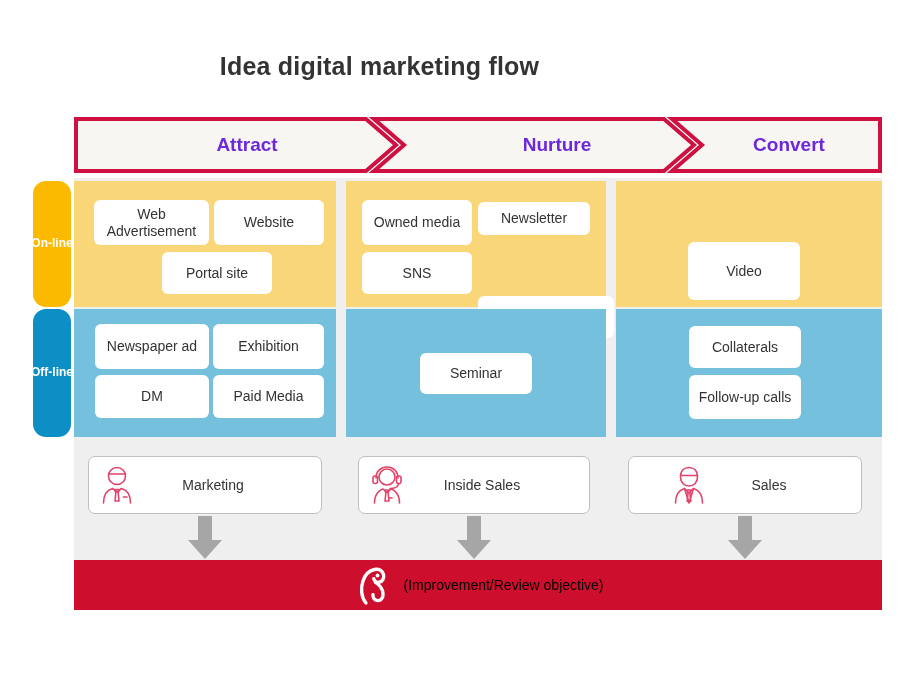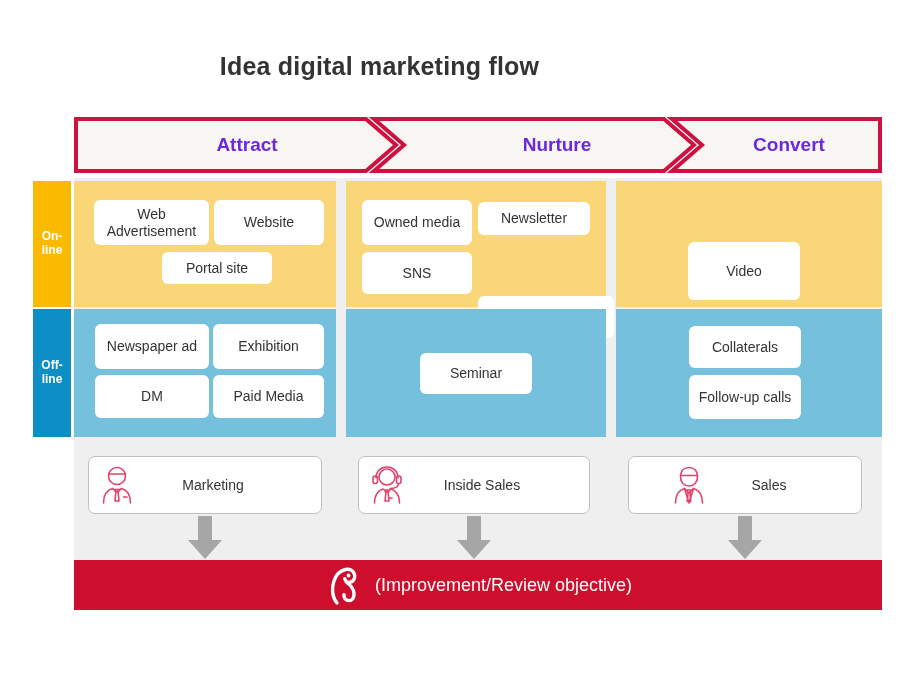--- a/index.html
+++ b/index.html
@@ -67,24 +67,25 @@
   
   .side-tab {
     position: absolute;
     left: 33px;
     width: 38px;
     color: #ffffff;
     font-size: 12px;
     font-weight: bold;
     text-align: center;
     display: flex;
-    flex-direction: column;
+    flex-direction: row;
     align-items: center;
     justify-content: center;
     line-height: 1.15;
+    border-radius: 13px;
   }
   .side-tab.online  { top: 181px; height: 126px; background: #fbb900; }
   .side-tab.offline { top: 309px; height: 128px; background: #0d8ec4; }
   .side-tab span { display: block; }
 
   
   .band {
     position: absolute;
     height: 126px;
   }
@@ -166,22 +167,22 @@
     justify-content: center;
     gap: 10px;
   }
   .analysis-logo { display: flex; align-items: center; }
   .analysis-title {
     color: #ffffff;
     font-size: 19px;
     font-weight: bold;
   }
   .analysis-sub {
-    color: #ffffff;
-    font-size: 18px;
+    color: #000000;
+    font-size: 14px;
     margin-left: 1px;
   }
 </style>
 </head>
 <body>
 
 <div class="page-title">Idea digital marketing flow</div>
 
 <div class="stage-bar">
   <svg width="808" height="56" viewBox="0 0 808 56">
@@ -202,21 +203,21 @@
 <div class="side-tab online">
   <span>On-</span>
   <span>line</span>
 </div>
 <div class="band online c0"></div>
 <div class="band online c1"></div>
 <div class="band online c2"></div>
 
 <div class="chip" style="left:94px;  top:200px; width:115px; height:45px;">Web Advertisement</div>
 <div class="chip" style="left:214px; top:200px; width:110px; height:45px;">Website</div>
-<div class="chip" style="left:162px; top:252px; width:110px; height:32px;">Portal site</div>
+<div class="chip" style="left:162px; top:252px; width:110px; height:42px;">Portal site</div>
 
 <div class="chip" style="left:362px; top:200px; width:110px; height:45px;">Owned media</div>
 <div class="chip" style="left:478px; top:202px; width:112px; height:33px;">Newsletter</div>
 <div class="chip" style="left:362px; top:252px; width:110px; height:42px;">SNS</div>
 <div class="chip" style="left:478px; top:252px; width:136px; height:42px;margin-top:44px;">Whitepaper</div>
 
 <div class="chip" style="left:688px; top:226px; width:112px; height:58px;margin-top:16px;">Video</div>
 
 <div class="side-tab offline">
   <span>Off-</span>

